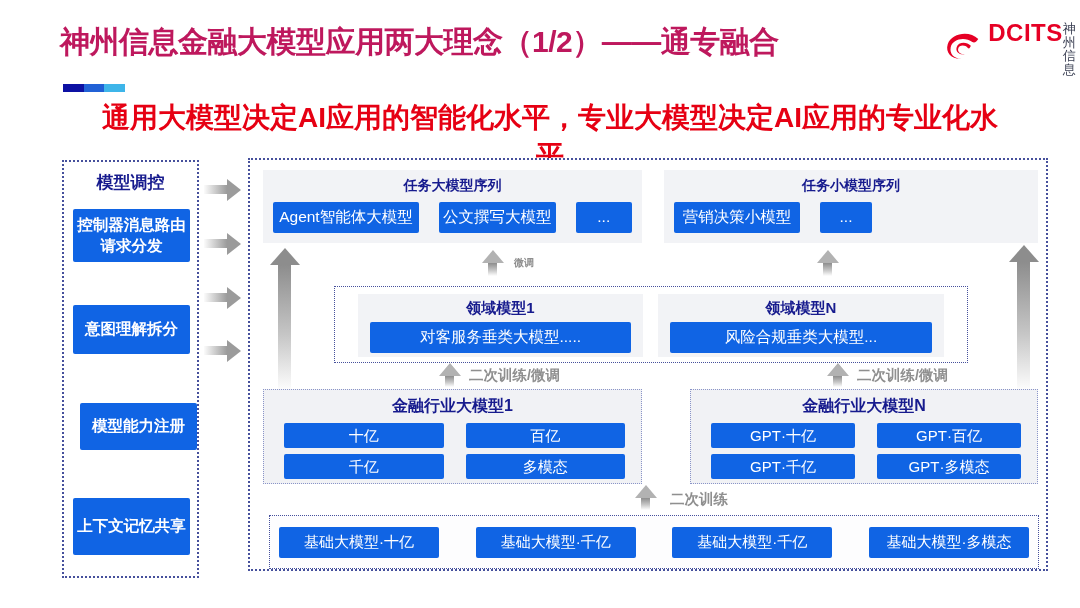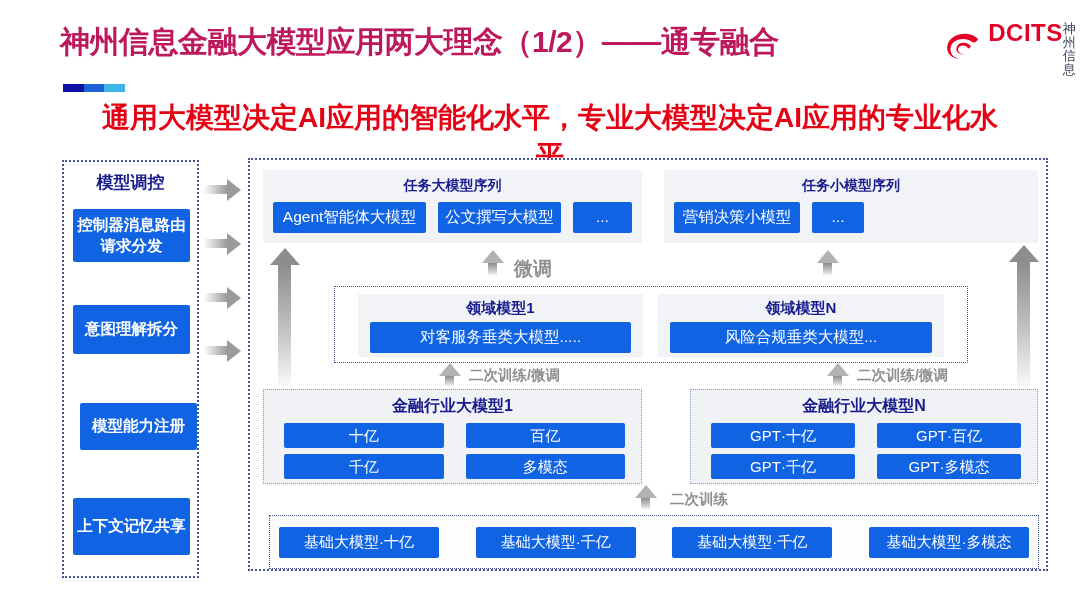--- a/index.html
+++ b/index.html
@@ -52,21 +52,21 @@
   .arrow-up.small { width:9px; }
   .arrow-up.small::before { top:-13px; border-left:11px solid transparent; border-right:11px solid transparent;
     border-bottom:13px solid #b2b2b2; }
   .arrow-up.tall { width:13px; }
   .arrow-up.tall::before { top:-17px; border-left:15px solid transparent; border-right:15px solid transparent;
     border-bottom:17px solid #8d8d8d; }
   
   .main { position:absolute; left:248px; top:158px; width:800px; height:413px; }
   .graybox { position:absolute; background:#f2f3f6; }
   .task-sec .sec-title { padding-top:7px; font-size:14px; }
-  .task-row { display:flex; gap:12px; padding:7px 10px 8px 10px; }
+  .task-row { display:flex; gap:20px; padding:7px 10px 8px 10px; }
   .task-row .chip { height:31px; font-size:15.5px; }
   .sec-task-large { left:13px; top:10px; width:379px; height:73px; }
   .sec-task-small { left:414px; top:10px; width:374px; height:73px; }
   
   .domain-box { position:absolute; left:84px; top:126px; width:634px; height:77px;
     border:1.5px dotted #46509c; background:#ffffff; }
   .domain-group { position:absolute; top:7px; height:63px; background:#f2f3f6; }
   .dg-1 { left:23px;  width:285px; }
   .dg-n { left:323px; width:286px; }
   .domain-group .sec-title { padding-top:5px; font-size:15px; }
@@ -77,21 +77,21 @@
   .ind-n { left:440px; width:348px; }
   .industry .sec-title { padding-top:6px; font-size:16px; }
   .ind-grid { display:grid; grid-template-columns:1fr 1fr; column-gap:22px; row-gap:6px; margin:6px 16px 0 20px; }
   .ind-grid .chip { height:25px; font-size:15px; }
   
   .base-row { position:absolute; left:19px; top:355px; width:770px; height:54px;
     border:1.5px dotted #46509c; background:#fdfdfe; display:flex; align-items:center;
     justify-content:space-between; padding:0 9px; }
   .base-row .chip { width:160px; height:31px; font-size:15px; }
   
-  .note-finetune   { left:264px; top:96px;  font-size:19px; }
+  .note-finetune   { left:264px; top:96px;  font-size:10px; }
   .note-gendata    { left:598px; top:92px;  width:94px; font-size:13.5px; line-height:1.2; text-align:center; }
   .note-sec-left   { left:219px; top:206px; font-size:14.5px; }
   .note-sec-right  { left:607px; top:206px; font-size:14.5px; }
   .note-sec-train  { left:420px; top:330px; font-size:14.5px; }
 </style>
 </head>
 <body>
 
 <div class="slide">
 

